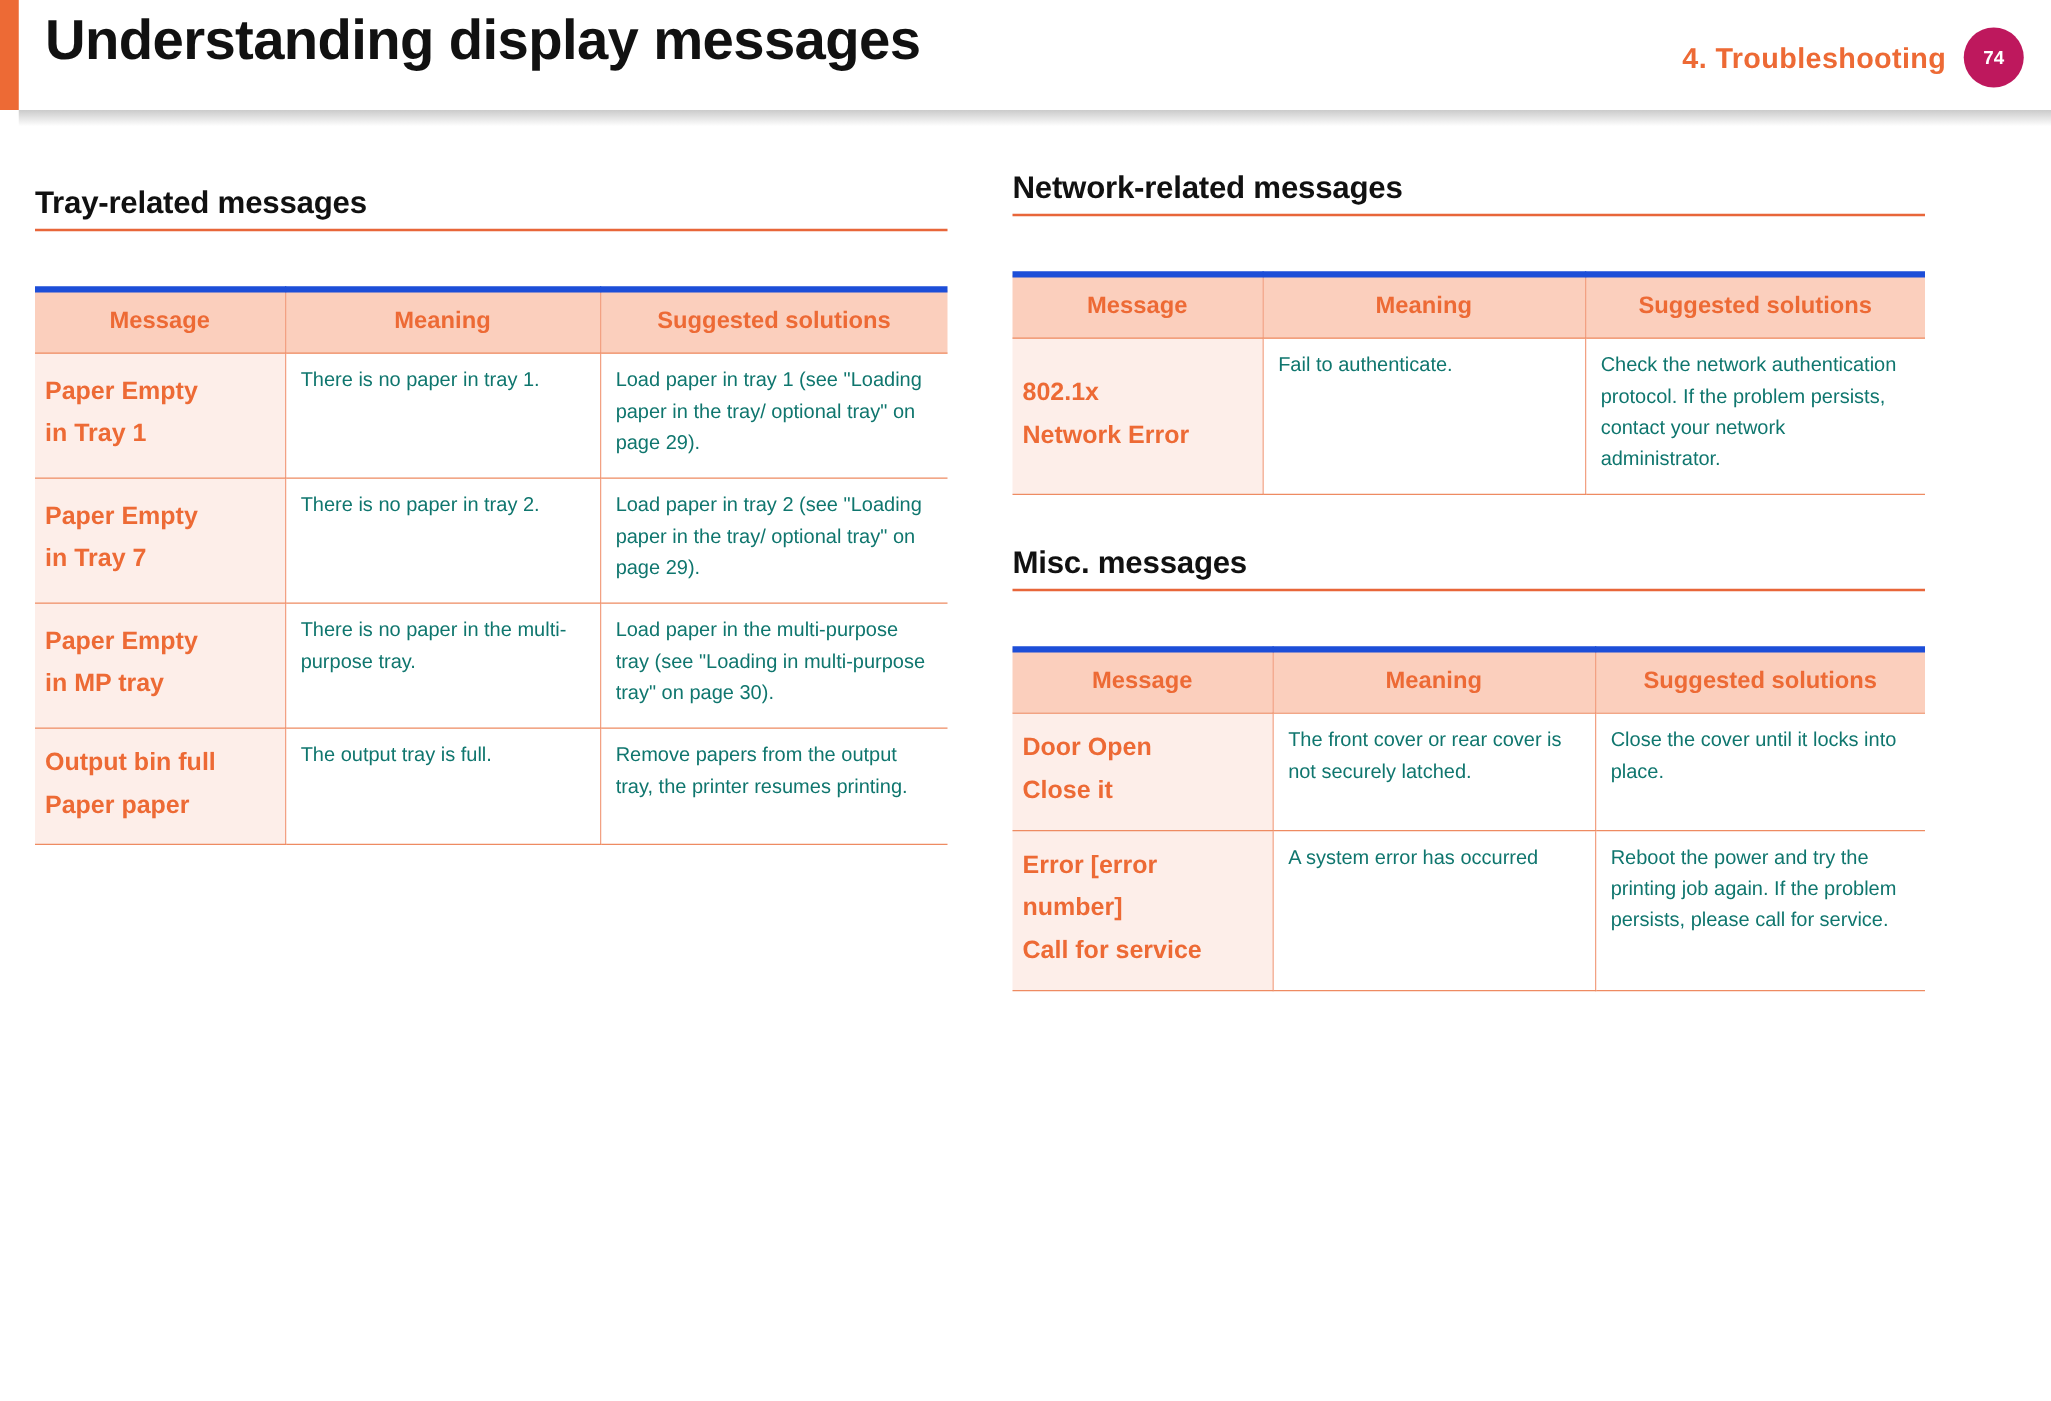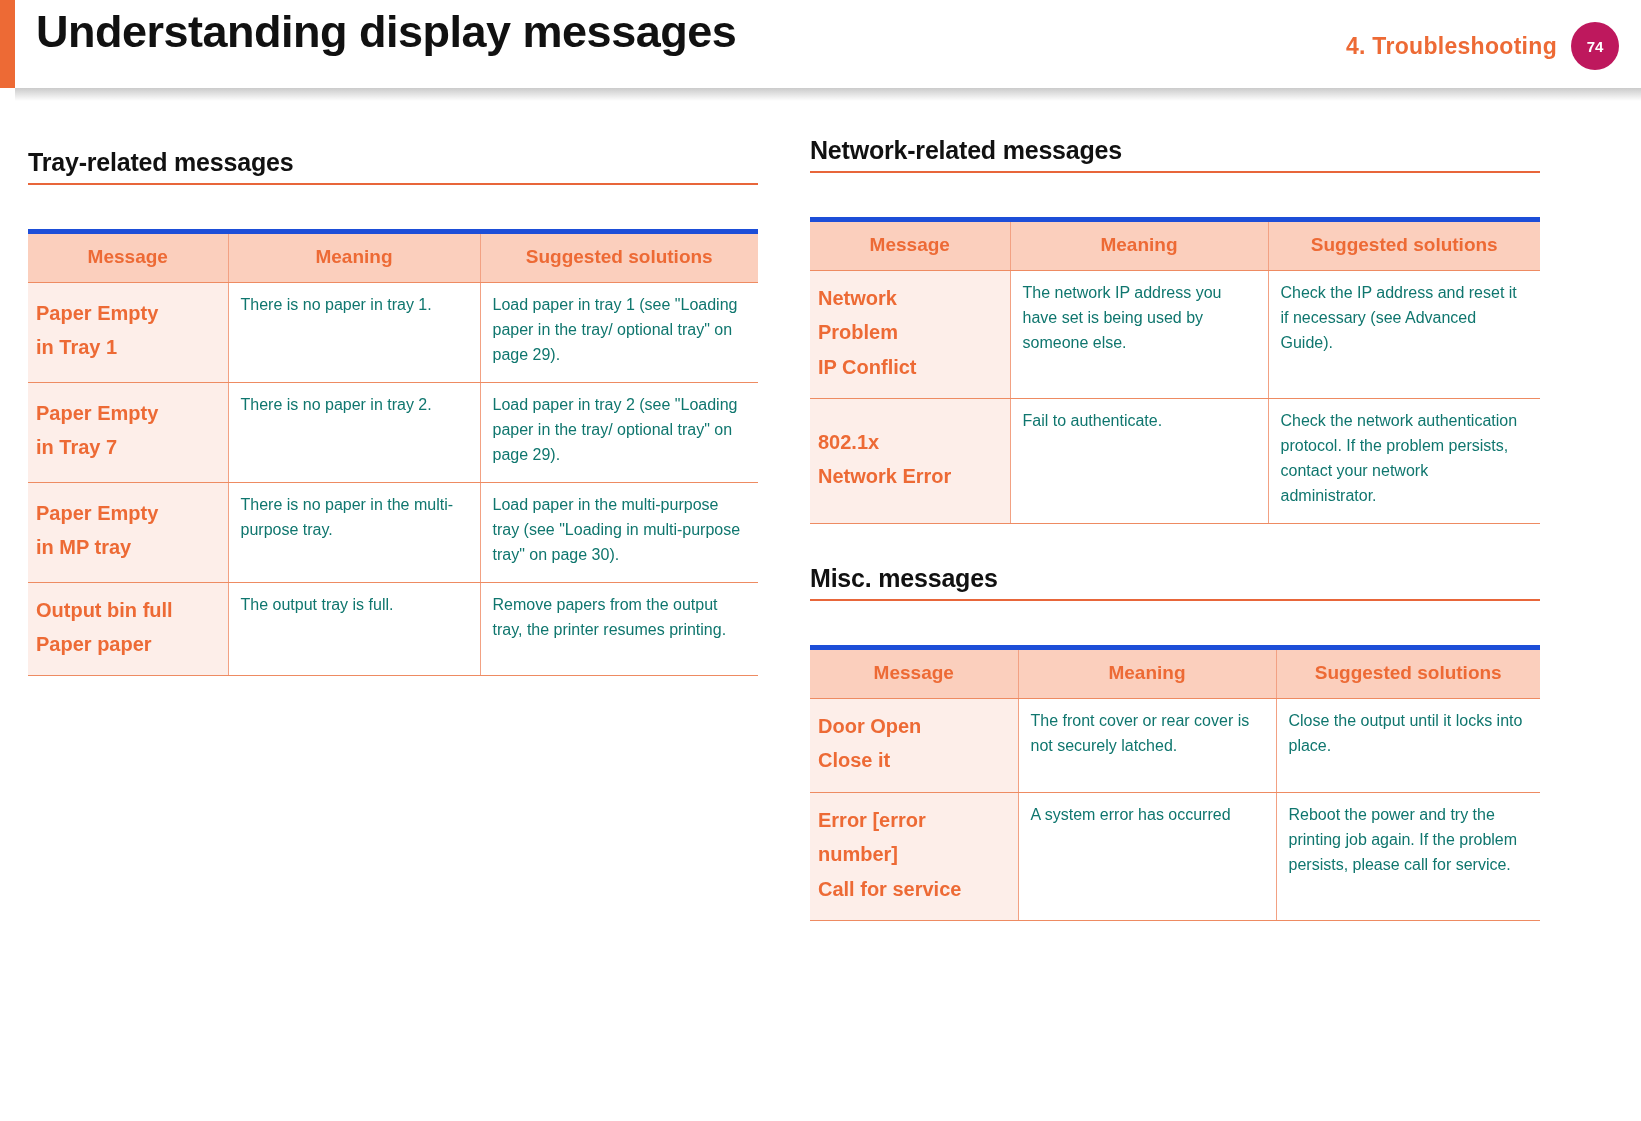--- a/index.html
+++ b/index.html
@@ -250,29 +250,20 @@
         <thead>
           <tr>
             <th>Message</th>
             <th>Meaning</th>
             <th>Suggested solutions</th>
           </tr>
         </thead>
         <tbody>
           <tr>
             <td class="msg-cell">
-              <span class="line">Network</span>
-              <span class="line">Problem</span>
-              <span class="line">IP Conflict</span>
-            </td>
-            <td>The network IP address you have set is being used by someone else.</td>
-            <td>Check the IP address and reset it if necessary (see Advanced Guide).</td>
-          </tr>
-          <tr>
-            <td class="msg-cell">
               <span class="line">802.1x</span>
               <span class="line">Network Error</span>
             </td>
             <td>Fail to authenticate.</td>
             <td>Check the network authentication protocol. If the problem persists, contact your network administrator.</td>
           </tr>
         </tbody>
       </table>
     </div>
 
@@ -295,21 +286,21 @@
             <th>Suggested solutions</th>
           </tr>
         </thead>
         <tbody>
           <tr>
             <td class="msg-cell">
               <span class="line">Door Open</span>
               <span class="line">Close it</span>
             </td>
             <td>The front cover or rear cover is not securely latched.</td>
-            <td>Close the output until it locks into place.</td>
+            <td>Close the cover until it locks into place.</td>
           </tr>
           <tr>
             <td class="msg-cell">
               <span class="line">Error [error</span>
               <span class="line">number]</span>
               <span class="line">Call for service</span>
             </td>
             <td>A system error has occurred</td>
             <td>Reboot the power and try the printing job again. If the problem persists, please call for service.</td>
           </tr>

